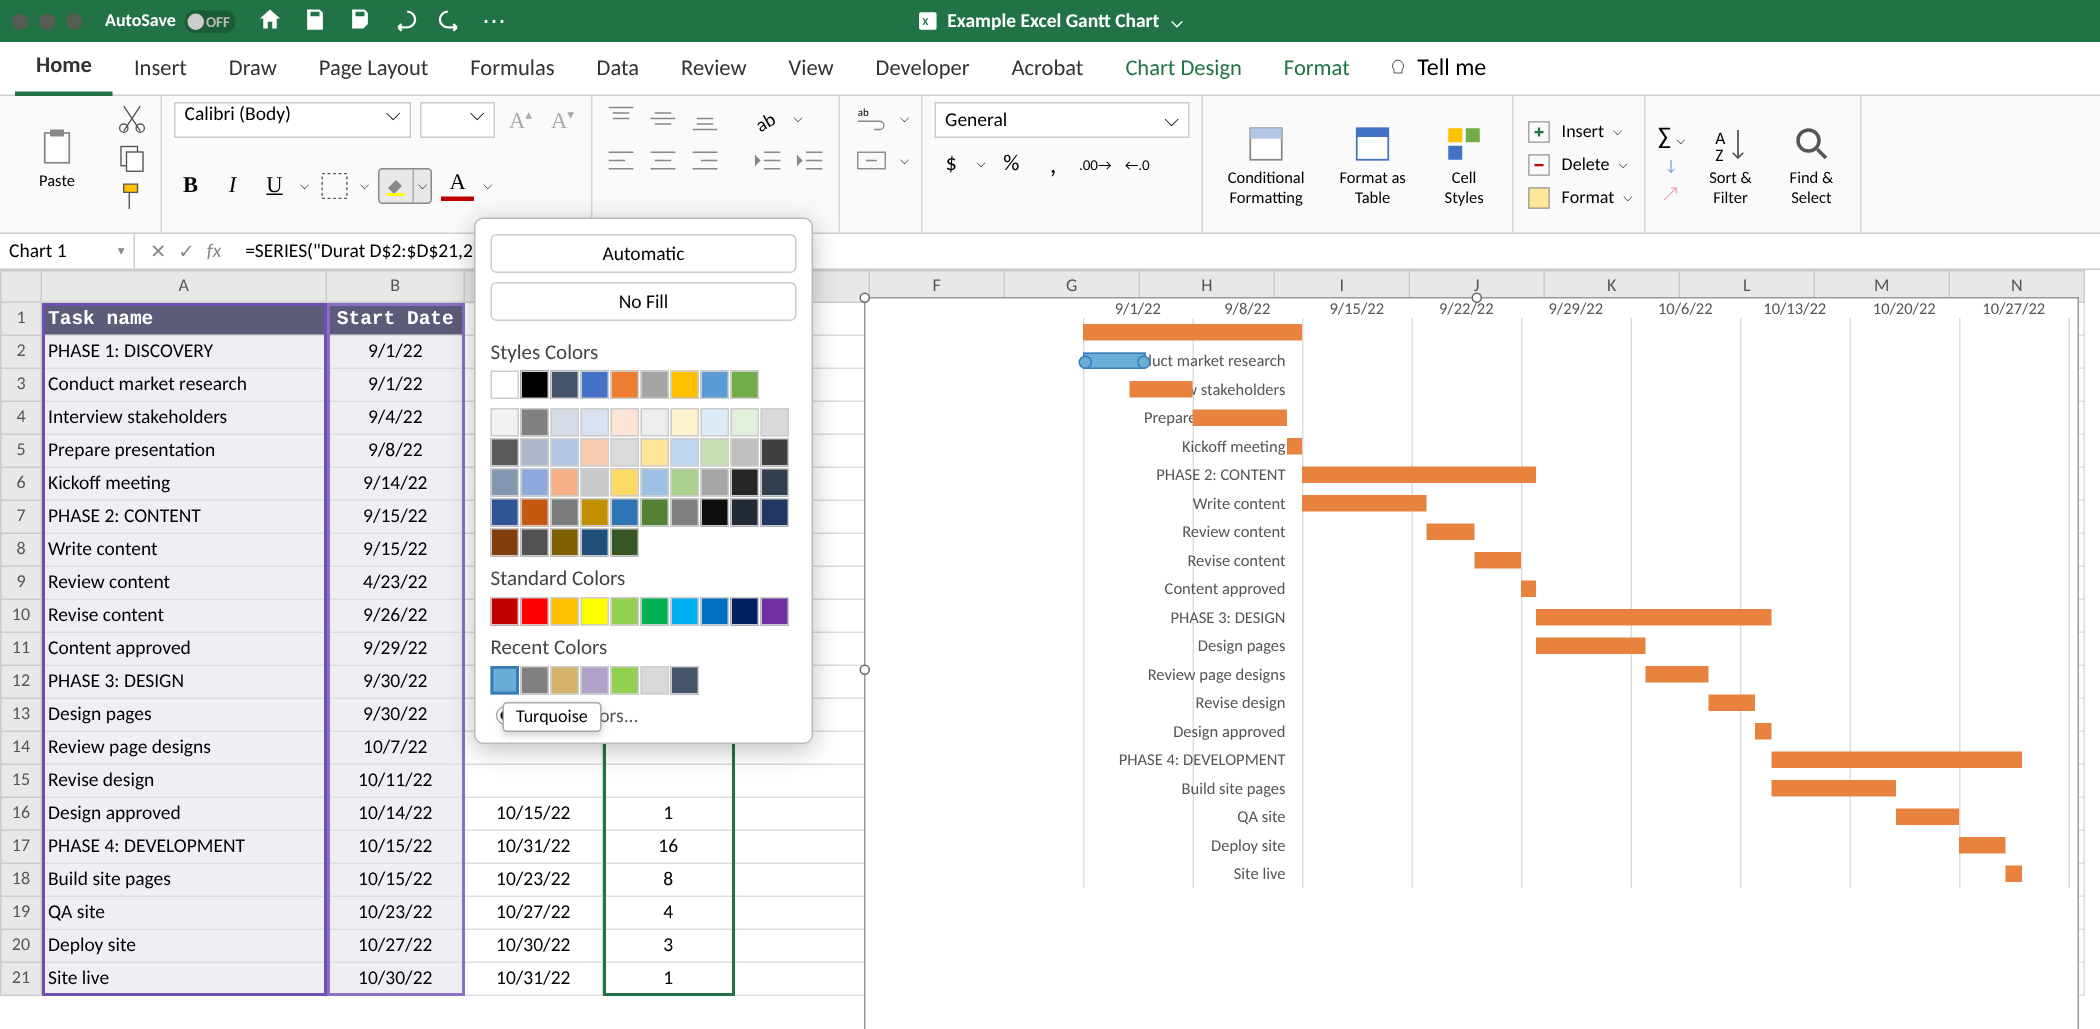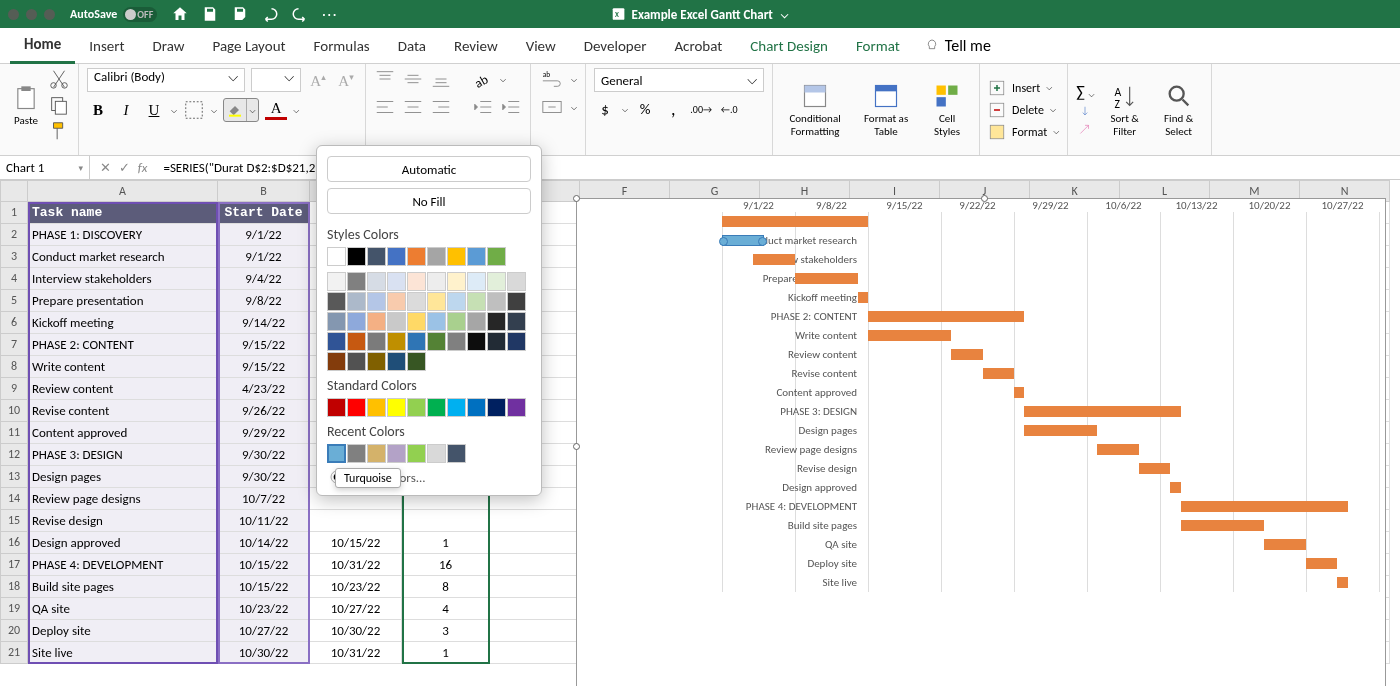--- a/index.html
+++ b/index.html
@@ -152,21 +152,21 @@
     <div class="tellme">
       <svg width="16" height="16" viewBox="0 0 24 24">
         <path d="M12 3a6 6 0 00-4 10v3h8v-3a6 6 0 00-4-10z" fill="none" stroke="#555"></path>
       </svg>
       <span>Tell me</span>
     </div>
   </div>
 
 <div class="ribbon">
   <div class="group">
-    <div style="display:flex; gap:4px;">
+    <div style="display:flex; gap:21px;margin-left:12px;">
       <div class="big-btn">
         <svg viewBox="0 0 24 24">
             <rect x="5" y="4" width="14" height="17" fill="#fff" stroke="#888"></rect>
             <rect x="8" y="2" width="8" height="4" fill="#888"></rect>
           </svg>
         <span>Paste</span>
       </div>
       <div style="display:flex; flex-direction:column; gap:4px; justify-content:center;">
         <svg class="small-btn" viewBox="0 0 24 24">
             <path d="M6 3l12 18M18 3L6 21" stroke="#555" fill="none"></path>
@@ -177,21 +177,21 @@
             <rect x="4" y="4" width="12" height="14" fill="none" stroke="#555"></rect>
             <rect x="8" y="8" width="12" height="14" fill="#fff" stroke="#555"></rect>
           </svg>
         <svg class="small-btn" viewBox="0 0 24 24">
             <path d="M6 3h10v6H6zm4 6v12" stroke="#555" fill="#ffc000"></path>
           </svg>
       </div>
     </div>
   </div>
   <div class="group">
-    <div class="group-row" style="margin-bottom:6px;">
+    <div class="group-row" style="margin-bottom:20px;">
       <div class="font-select fs1"><span>Calibri (Body)</span><span style="position:absolute;right:6px;">⌵</span></div>
       <div class="font-select fs2"><span></span><span style="position:absolute;right:6px;">⌵</span></div>
       <span class="btn-letter" style="color:#aaa;">A<sup style="font-size:9px;">▴</sup></span>
       <span class="btn-letter" style="color:#aaa;">A<sup style="font-size:9px;">▾</sup></span>
     </div>
     <div class="group-row">
       <span class="btn-letter" style="font-weight:bold;">B</span>
       <span class="btn-letter" style="font-style:italic;">I</span>
       <span class="btn-letter" style="text-decoration:underline;">U</span>
         <span style="font-size:8px;">⌵</span>

